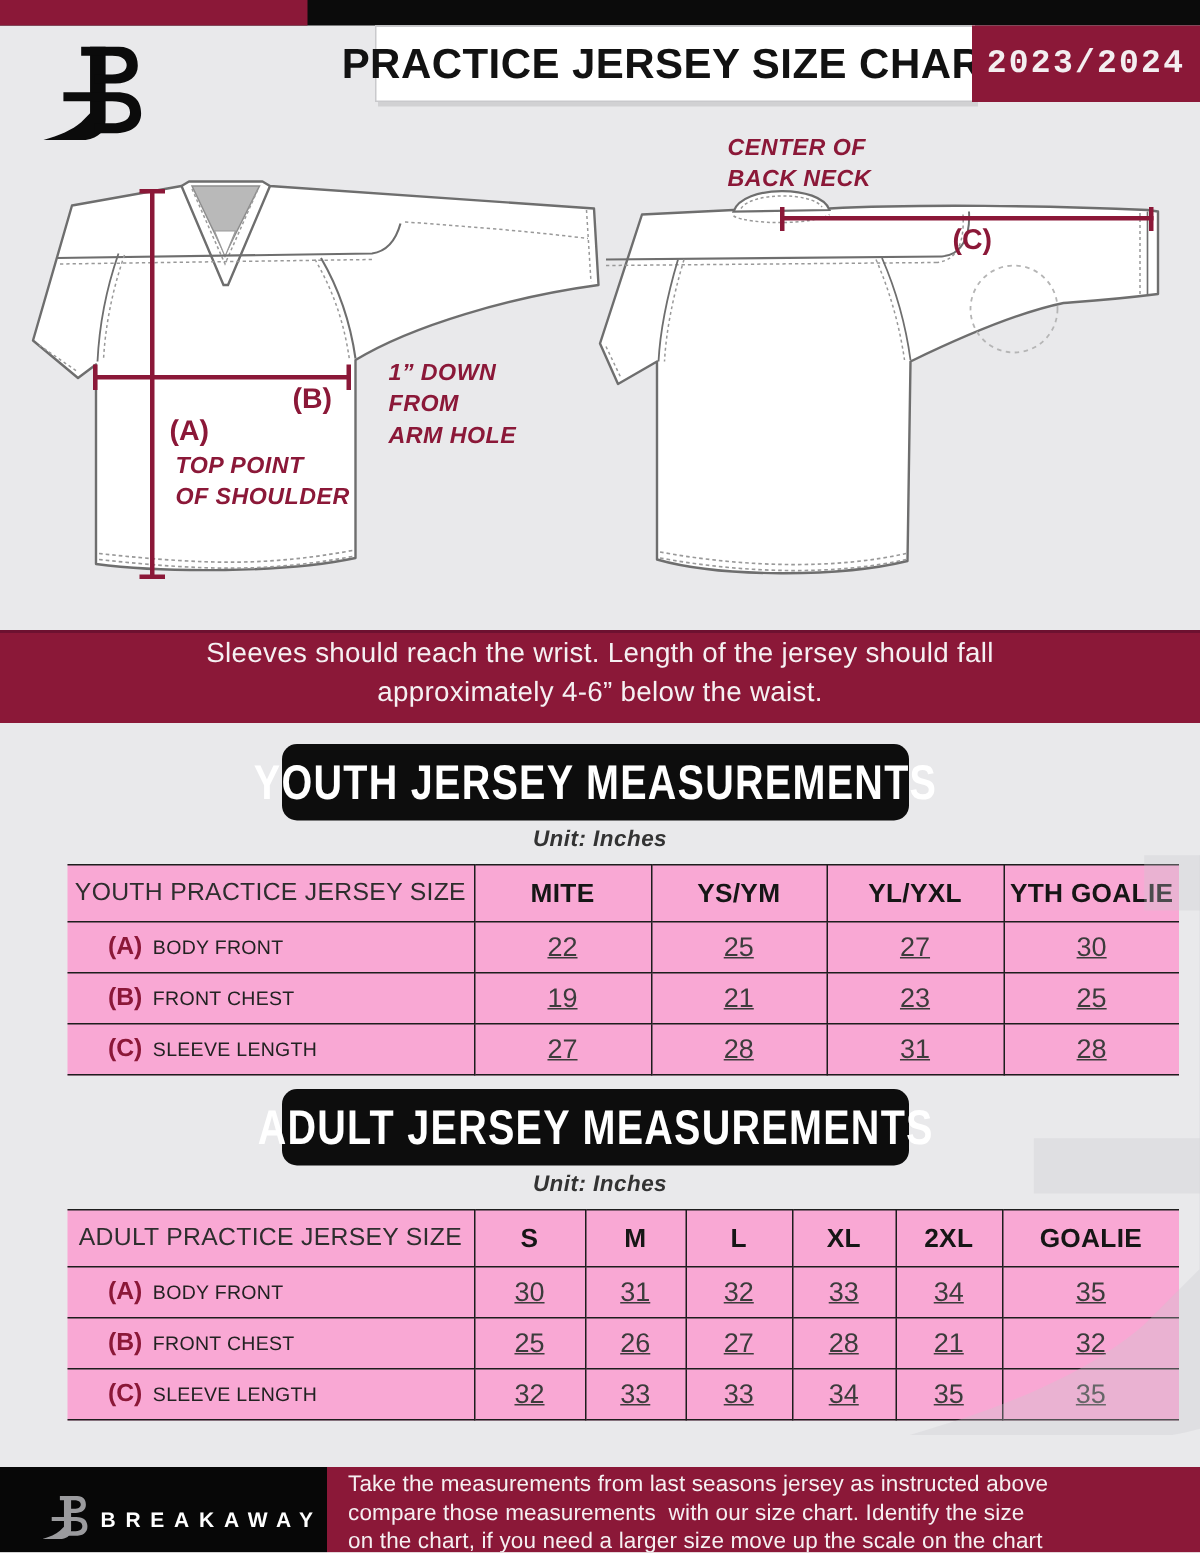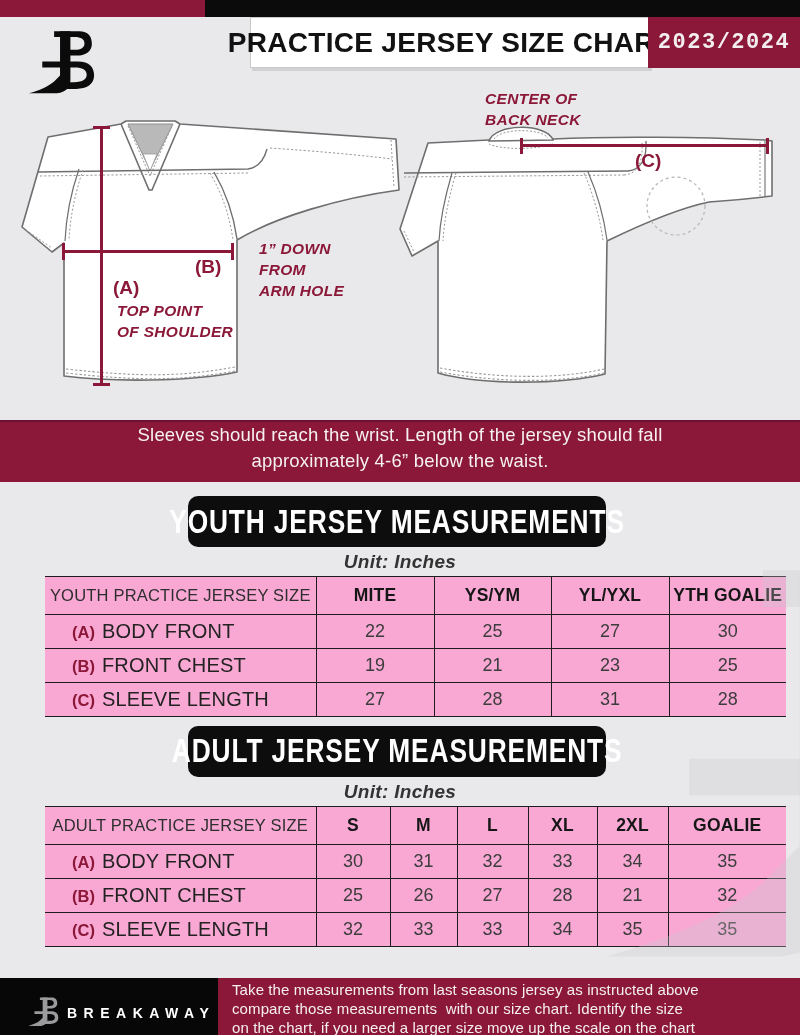--- a/index.html
+++ b/index.html
@@ -37,35 +37,35 @@
   .section-banner{
     left:188px;width:418px;height:51px;background:#0d0d0d;border-radius:10px;
     display:flex;align-items:center;justify-content:center;
   }
   .section-banner span{
     color:#fff;font-weight:700;font-size:31px;letter-spacing:1px;white-space:nowrap;
     display:inline-block;transform:scale(0.85,1.05);
   }
   .unit-line{
     left:0;width:800px;text-align:center;font-style:italic;font-weight:600;
-    font-size:19px;color:#333;letter-spacing:.3px;
+    font-size:15px;color:#333;letter-spacing:.3px;
   }
   
   table.size-table{position:absolute;border-collapse:collapse;table-layout:fixed;background:#f9a8d4;}
   table.size-table td{border:1.6px solid #1d1d1d;text-align:center;vertical-align:middle;padding:0;overflow:hidden;}
   table.size-table td:first-child{border-left:none;}
   table.size-table td:last-child{border-right:none;margin-left:45px;}
   tr.head-row{height:38px;}
   tr.body-row{height:34px;}
   .col-head{font-weight:700;font-size:17.5px;color:#161616;letter-spacing:.2px;}
   .col-head-first{font-weight:500;font-size:16.5px;color:#2e2e2e;letter-spacing:.2px;}
   .row-label-cell{text-align:left !important;padding-left:27px !important;}
   .row-key{color:#8B1838;font-weight:800;font-size:16.5px;margin-right:7px;}
-  .row-label{color:#222;font-size:20px;font-weight:500;letter-spacing:.2px;}
-  .val{font-size:18px;color:#3c3c3c;}
+  .row-label{color:#222;font-size:13px;font-weight:500;letter-spacing:.2px;}
+  .val{font-size:18px;color:#3c3c3c;text-decoration:underline;}
   
   #watermark{left:588px;top:548px;z-index:5;pointer-events:none;opacity:.55;}
   
   #footer-black{left:0;top:978px;width:218px;height:57px;background:#070707;}
   #footer-maroon{left:218px;top:978px;width:582px;height:57px;background:#8B1838;}
   #footer-text{
     left:232px;top:980px;width:560px;color:#f5eff1;font-size:15px;line-height:19px;
     white-space:pre-wrap;letter-spacing:.1px;
   }
   #footer-brand{left:67px;top:1005px;color:#fff;font-weight:700;font-size:14px;letter-spacing:6.5px;white-space:nowrap;}

